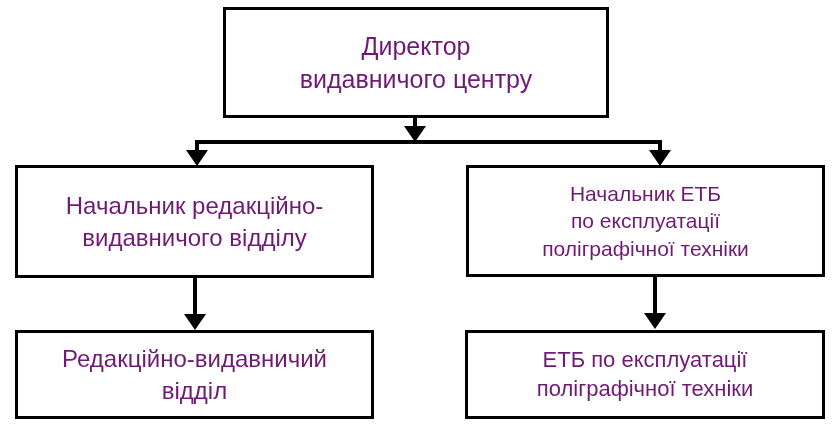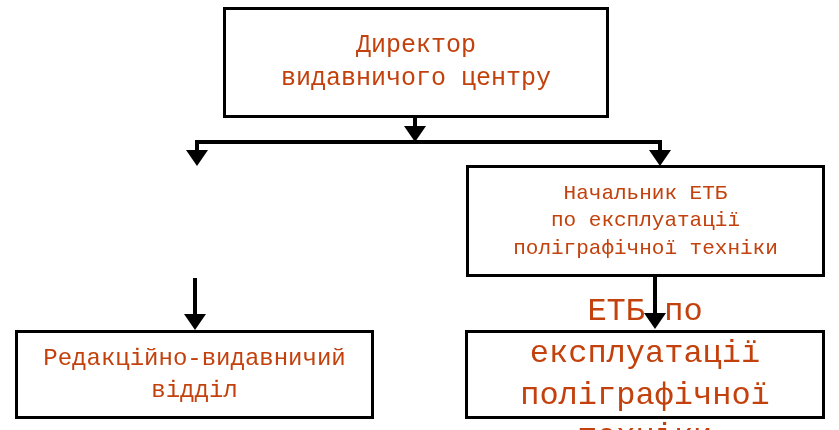--- a/index.html
+++ b/index.html
@@ -19,22 +19,22 @@
     position: absolute;
     box-sizing: border-box;
     border: 3px solid #000000;
     background: #ffffff;
     display: flex;
     align-items: center;
     justify-content: center;
     text-align: center;
   }
   .node-label {
-    font-family: Liberation Mono, monospace;
-    color: #c2410c;
+    font-family: Liberation Sans, sans-serif;
+    color: #701a75;
     line-height: 1.30;
     white-space: pre-line;
     padding: 0 8px;
   }
 
   
   #node-director {
     left: 223px;
     top: 7px;
     width: 386px;
@@ -67,21 +67,21 @@
     height: 89px;
   }
   #node-editorial-dept .node-label { font-size: 24px; text-align: center; }
 
   #node-etb-dept {
     left: 465px;
     top: 330px;
     width: 360px;
     height: 89px;
   }
-  #node-etb-dept .node-label { font-size: 32px; }
+  #node-etb-dept .node-label { font-size: 22px; }
 
   
   .conn-vline {
     position: absolute;
     width: 4px;
     background: #000000;
   }
   .conn-hline {
     position: absolute;
     height: 4px;
@@ -164,20 +164,24 @@
   <div class="conn-arrowhead" id="conn-director-arrow"></div>
 
   <div class="conn-hline" id="conn-distribution-bar"></div>
 
   <div class="conn-vline" id="conn-bar-left-drop"></div>
   <div class="conn-arrowhead" id="conn-bar-left-arrow"></div>
 
   <div class="conn-vline" id="conn-bar-right-drop"></div>
   <div class="conn-arrowhead" id="conn-bar-right-arrow"></div>
 
+  <div class="node-box" id="node-head-editorial">
+    <span class="node-label">Начальник редакційно-
+видавничого відділу</span>
+  </div>
 
   <div class="node-box" id="node-head-etb">
     <span class="node-label">Начальник ЕТБ
 по експлуатації
 поліграфічної техніки</span>
   </div>
 
   <div class="conn-vline" id="conn-left-stem"></div>
   <div class="conn-arrowhead" id="conn-left-arrow"></div>
 

